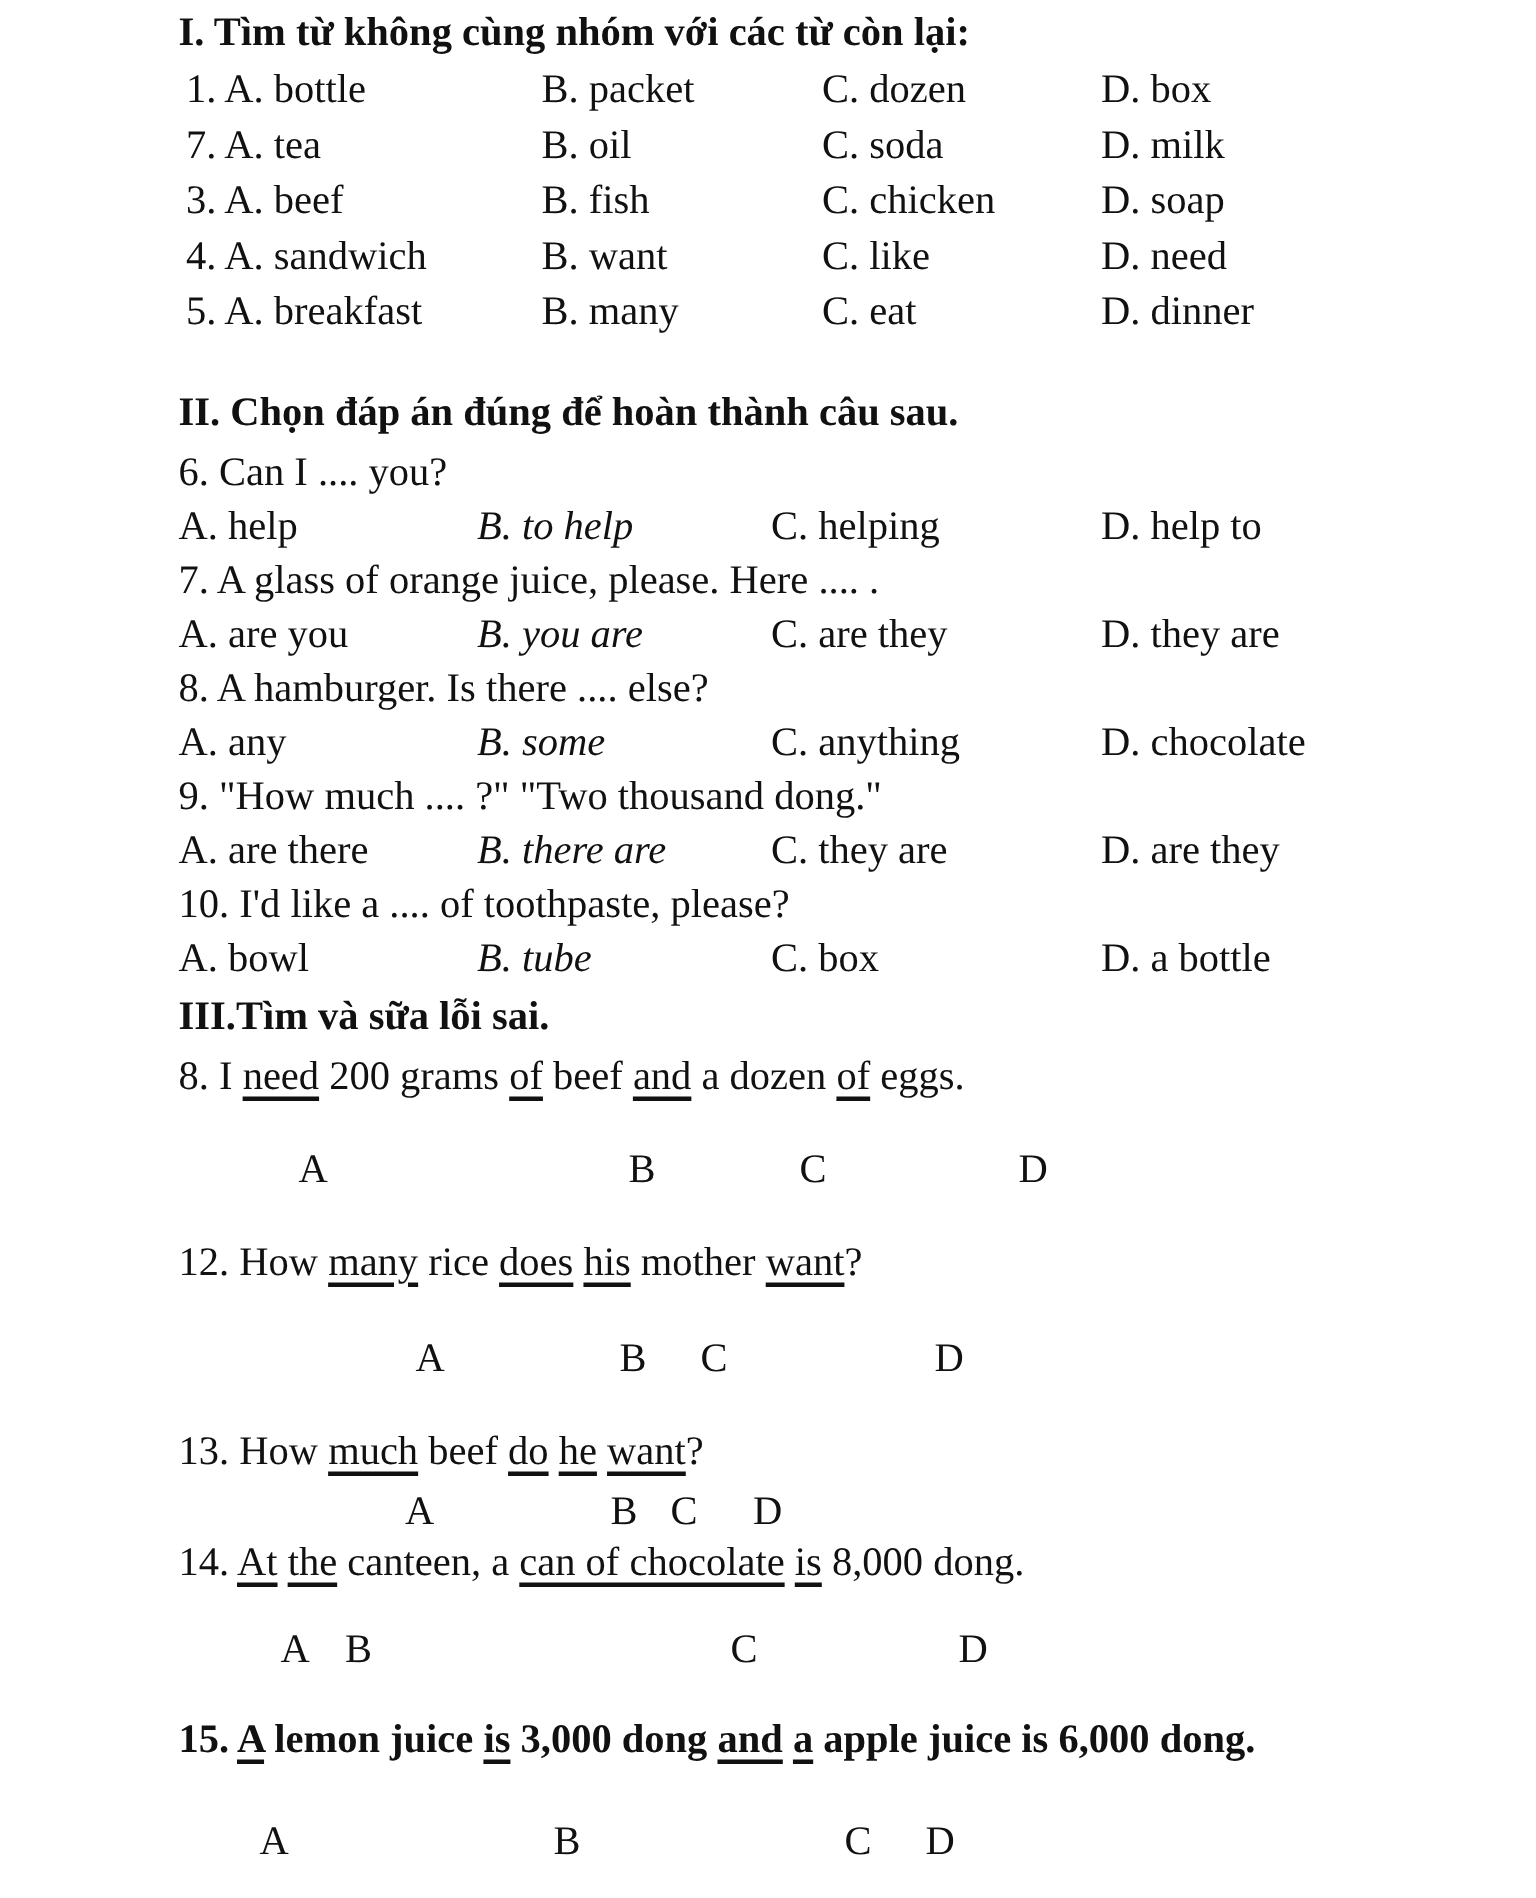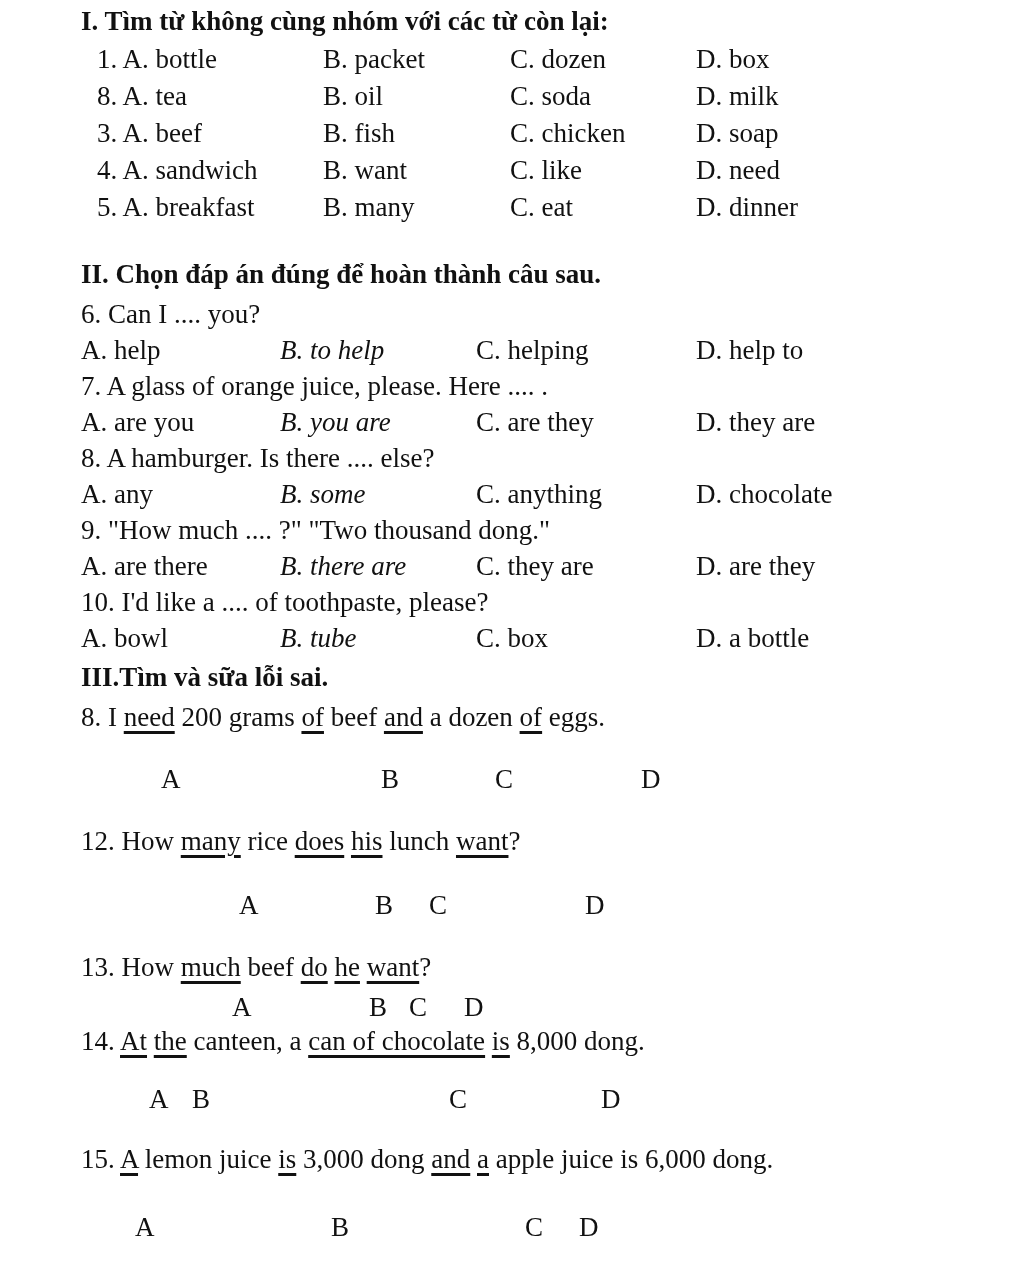--- a/index.html
+++ b/index.html
@@ -4,29 +4,29 @@
 <style>
   html,body{margin:0;padding:0;}
   body{
     width:1024px;height:1265px;
     background:#ffffff;
     font-family:"Liberation Serif", serif;
     font-size:27px;
     color:#111111;
     overflow:hidden;
   }
-  .page{padding:6px 0 0 81px;box-sizing:border-box;width:1024px;height:1064px;}
+  .page{padding:6px 0 0 119px;box-sizing:border-box;width:1024px;height:1064px;}
   .sec-title{font-weight:bold;white-space:nowrap;}
   #sec1-title{height:38px;}
   #sec2-title{height:40px;margin-top:30px;}
   #sec3-title{height:40px;margin-top:3px;}
   .s1row{position:relative;height:37px;}
   .s2line{position:relative;height:36px;white-space:nowrap;}
   .abs{position:absolute;top:0;white-space:nowrap;}
-  .s1row .col-a{left:16px;}
+  .s1row .col-a{left:5px;}
   .s1row .col-b{left:242px;}
   .s1row .col-c{left:429px;}
   .s1row .col-d{left:615px;}
   .s2line .col-a{left:0;}
   .s2line .col-b{left:199px;font-style:italic;}
   .s2line .col-c{left:395px;}
   .s2line .col-d{left:615px;}
   .sentence{height:40px;white-space:pre-wrap;}
   .u{
     text-decoration:underline;
@@ -35,38 +35,38 @@
   }
   .letters{position:relative;height:34px;}
   .q11L .la{left:80px;}  .q11L .lb{left:300px;} .q11L .lc{left:414px;} .q11L .ld{left:560px;}
   .q12S{margin-top:28px;} .q12L{margin-top:24px;}
   .q11L{margin-top:22px;}
   .q12L .la{left:158px;} .q12L .lb{left:294px;} .q12L .lc{left:348px;} .q12L .ld{left:504px;}
   .q13S{margin-top:28px;} .q13L{margin-top:0;}
   .q13L .la{left:151px;} .q13L .lb{left:288px;} .q13L .lc{left:328px;} .q13L .ld{left:383px;}
   .q14S{margin-top:0;}   .q14L{margin-top:18px;}
   .q14L .la{left:68px;}  .q14L .lb{left:111px;} .q14L .lc{left:368px;} .q14L .ld{left:520px;}
-  .q15S{margin-top:26px;} .q15L{margin-top:28px;}
+  .q15S{margin-top:26px;font-weight:bold;} .q15L{margin-top:28px;}
   .q15L .la{left:54px;}  .q15L .lb{left:250px;} .q15L .lc{left:444px;} .q15L .ld{left:498px;}
 </style>
 </head>
 <body>
 
 <div class="page">
 
   <div class="sec-title" id="sec1-title">I. Tìm từ không cùng nhóm với các từ còn lại:</div>
 
   <div class="s1row">
     <span class="abs col-a">1. A. bottle</span>
     <span class="abs col-b">B. packet</span>
     <span class="abs col-c">C. dozen</span>
     <span class="abs col-d">D. box</span>
   </div>
   <div class="s1row">
-    <span class="abs col-a">8. A. tea</span>
+    <span class="abs col-a">7. A. tea</span>
     <span class="abs col-b">B. oil</span>
     <span class="abs col-c">C. soda</span>
     <span class="abs col-d">D. milk</span>
   </div>
   <div class="s1row">
     <span class="abs col-a">3. A. beef</span>
     <span class="abs col-b">B. fish</span>
     <span class="abs col-c">C. chicken</span>
     <span class="abs col-d">D. soap</span>
   </div>
@@ -124,21 +124,21 @@
   <div class="sec-title" id="sec3-title">III.Tìm và sữa lỗi sai.</div>
 
   <div class="sentence q11S"><span>8. I </span><span class="u">need</span><span> 200 grams </span><span class="u">of</span><span> beef </span><span class="u">and</span><span> a dozen </span><span class="u">of</span><span> eggs.</span></div>
   <div class="letters q11L">
     <span class="abs la">A</span>
     <span class="abs lb">B</span>
     <span class="abs lc">C</span>
     <span class="abs ld">D</span>
   </div>
 
-  <div class="sentence q12S"><span>12. How </span><span class="u">many</span><span> rice </span><span class="u">does</span><span> </span><span class="u">his</span><span> lunch </span><span class="u">want</span><span>?</span></div>
+  <div class="sentence q12S"><span>12. How </span><span class="u">many</span><span> rice </span><span class="u">does</span><span> </span><span class="u">his</span><span> mother </span><span class="u">want</span><span>?</span></div>
   <div class="letters q12L">
     <span class="abs la">A</span>
     <span class="abs lb">B</span>
     <span class="abs lc">C</span>
     <span class="abs ld">D</span>
   </div>
 
   <div class="sentence q13S"><span>13. How </span><span class="u">much</span><span> beef </span><span class="u">do</span><span> </span><span class="u">he</span><span> </span><span class="u">want</span><span>?</span></div>
   <div class="letters q13L">
     <span class="abs la">A</span>

